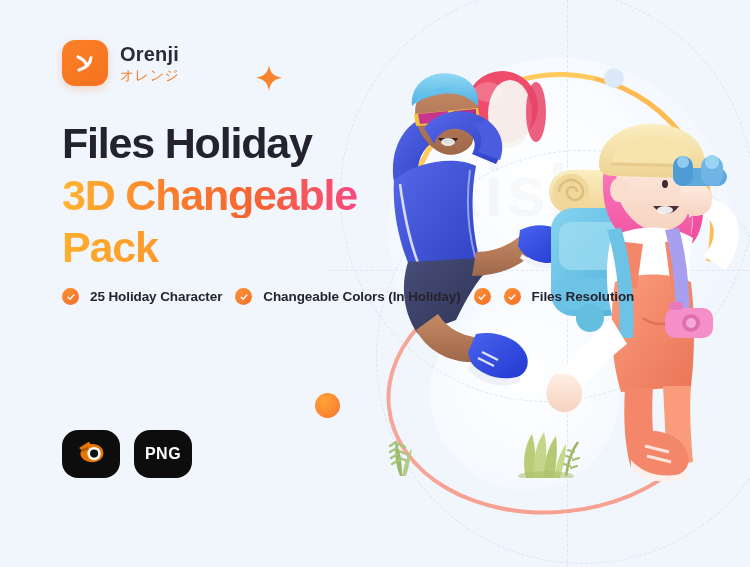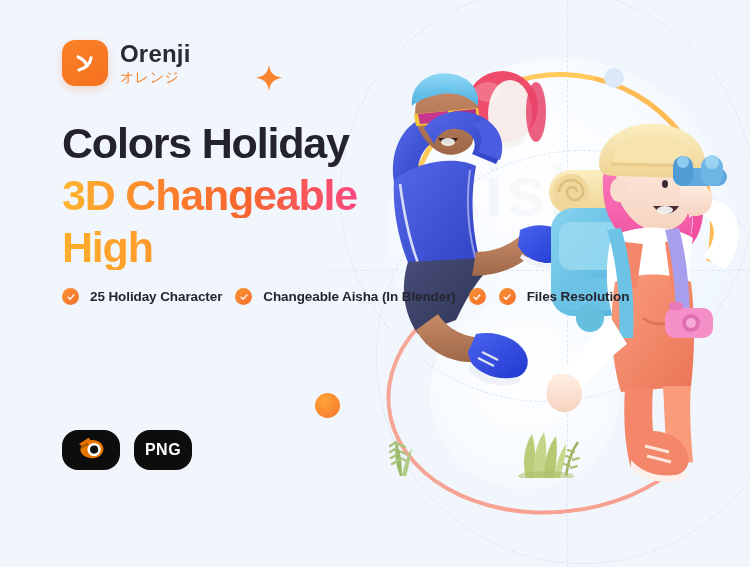--- a/index.html
+++ b/index.html
@@ -129,21 +129,21 @@
     height: 46px;
     border-radius: 13px;
     background: linear-gradient(150deg, #fb8128 0%, #f5711f 100%);
     display: flex;
     align-items: center;
     justify-content: center;
     box-shadow: 0 3px 8px rgba(245, 113, 31, .25);
   }
   .brand-text { line-height: 1; }
   .brand-name {
-    font-size: 24px;
+    font-size: 20px;
     font-weight: 700;
     color: #2a2a38;
     letter-spacing: .2px;
   }
   .brand-sub {
     margin-top: 4px;
     font-size: 14px;
     font-weight: 400;
     color: #f5812c;
     letter-spacing: .5px;
@@ -217,21 +217,21 @@
   
   .badges {
     position: absolute;
     left: 62px;
     top: 430px;
     display: flex;
     gap: 14px;
   }
   .badge {
     width: 58px;
-    height: 40px;
+    height: 48px;
     border-radius: 16px;
     background: #0d0d0d;
     display: flex;
     align-items: center;
     justify-content: center;
   }
   .badge-text {
     color: #ffffff;
     font-size: 16px;
     font-weight: 700;
@@ -486,41 +486,41 @@
         <path d="M22 9 C21 16 16 21 8 23" stroke="#ffffff" stroke-width="3.6" stroke-linecap="round" fill="none"></path>
       </svg>
     </div>
     <div class="brand-text">
       <div class="brand-name">Orenji</div>
       <div class="brand-sub">オレンジ</div>
     </div>
   </div>
 
   <div class="headline">
-    <div class="h-line h-dark">Colors Holiday</div>
+    <div class="h-line h-dark">Files Holiday</div>
     <div class="h-line h-grad">3D Changeable</div>
-    <div class="h-line h-grad2">High</div>
+    <div class="h-line h-grad2">Pack</div>
   </div>
 
   <div class="features">
     <div class="feature">
       <span class="check">
         <svg viewBox="0 0 14 14" width="10" height="10">
             <path d="M3 7.2 L5.8 10 L11 4.2" stroke="#fff" stroke-width="2" fill="none" stroke-linecap="round" stroke-linejoin="round"></path>
           </svg>
       </span>
       <span class="feature-label">25 Holiday Character</span>
     </div>
     <div class="feature">
       <span class="check">
         <svg viewBox="0 0 14 14" width="10" height="10">
             <path d="M3 7.2 L5.8 10 L11 4.2" stroke="#fff" stroke-width="2" fill="none" stroke-linecap="round" stroke-linejoin="round"></path>
           </svg>
       </span>
-      <span class="feature-label">Changeable Aisha (In Blender)</span>
+      <span class="feature-label">Changeable Colors (In Holiday)</span>
     </div>
     <div class="feature">
       <span class="check">
         <svg viewBox="0 0 14 14" width="10" height="10">
             <path d="M3 7.2 L5.8 10 L11 4.2" stroke="#fff" stroke-width="2" fill="none" stroke-linecap="round" stroke-linejoin="round"></path>
           </svg>
       </span>
     </div>
     <div class="feature">
       <span class="check">

